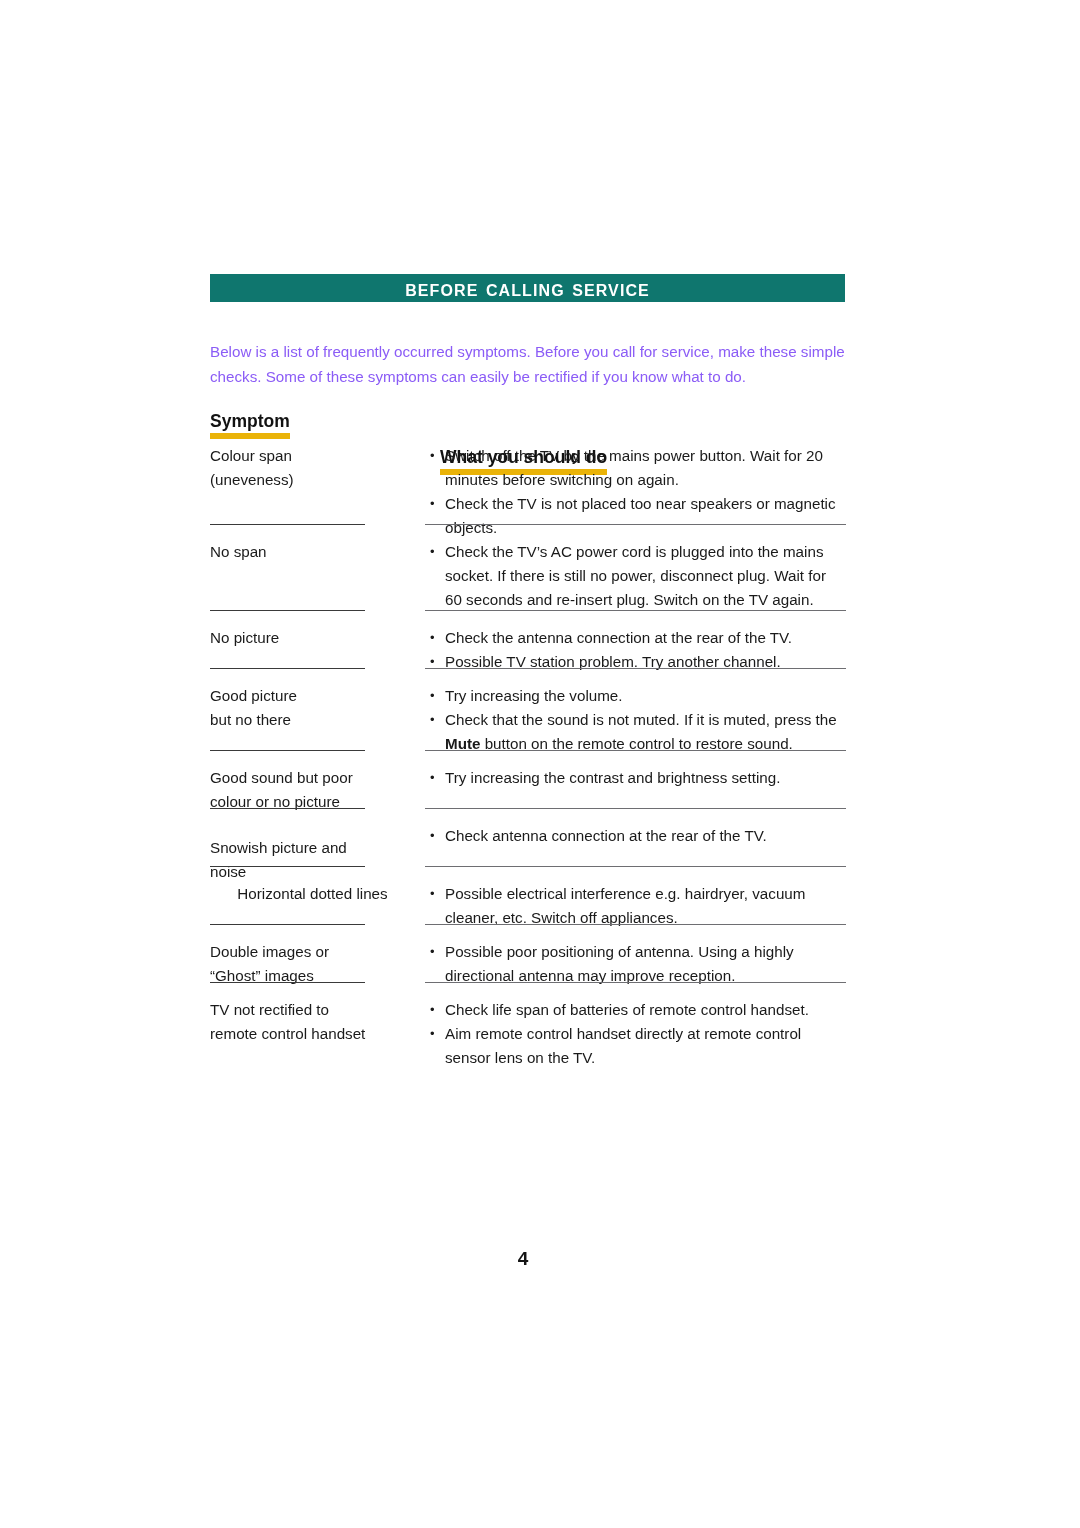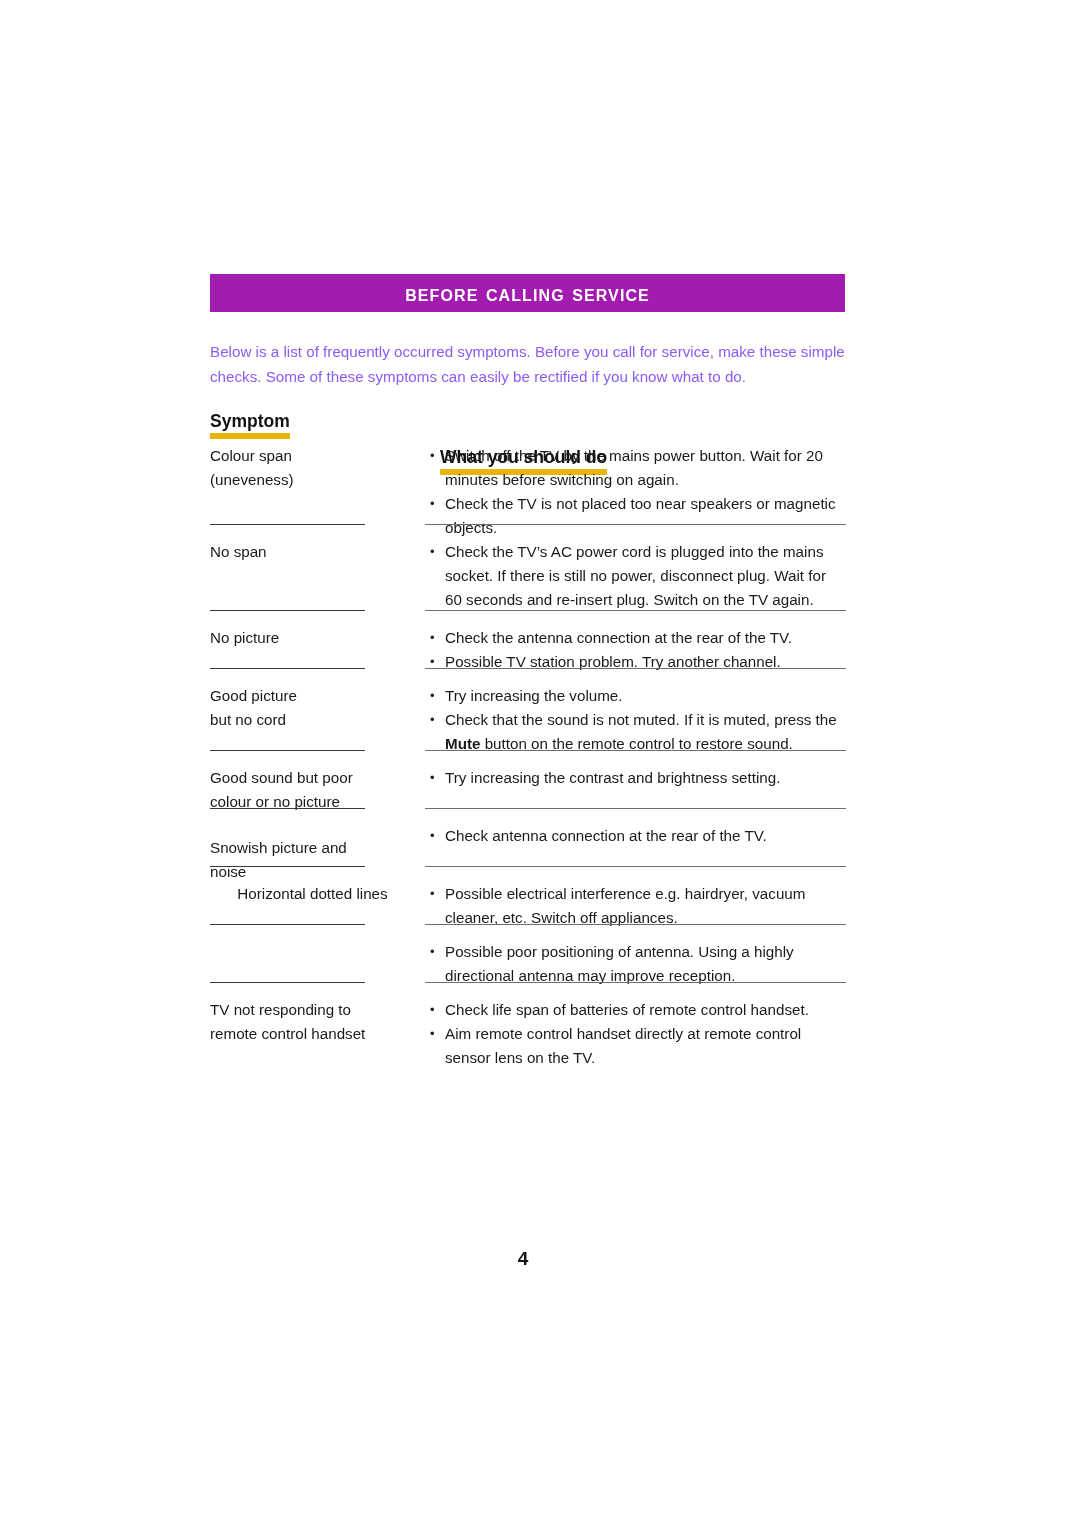--- a/index.html
+++ b/index.html
@@ -25,22 +25,22 @@
     background: #ffffff;
     overflow: hidden;
   }
 
   
   .title-bar {
     position: absolute;
     left: 210px;
     top: 274px;
     width: 635px;
-    height: 38px;
-    background: #a21caf;
+    height: 28px;
+    background: #0f766e;
     display: flex;
     align-items: center;
     justify-content: center;
   }
   .title-bar .title-text {
     color: #ffffff;
     font-size: 23px;
     font-weight: bold;
     letter-spacing: 1.1px;
     font-variant: small-caps;
@@ -199,21 +199,21 @@
         <div class="cell-action" style="top: 0px;">
           <div class="bullet-line"><span class="dot">•</span>Check the antenna connection at the rear of the TV.</div>
           <div class="bullet-line"><span class="dot">•</span>Possible TV station problem. Try another channel.</div>
         </div>
         <div class="rule-left" style="top: 42px;"></div>
         <div class="rule-right" style="top: 42px;"></div>
       </div>
       <div class="row" style="position: absolute; left: 0px; top: 240px; height: 82px;">
         <div class="cell-symptom" style="top: 0px;">
           <div>Good picture</div>
-          <div>but no cord</div>
+          <div>but no there</div>
         </div>
         <div class="cell-action" style="top: 0px;">
           <div class="bullet-line"><span class="dot">•</span>Try increasing the volume.</div>
           <div class="bullet-line"><span class="dot">•</span>Check that the sound is not muted. If it is muted, press the <b>Mute</b> button on the remote control to restore sound.</div>
         </div>
         <div class="rule-left" style="top: 66px;"></div>
         <div class="rule-right" style="top: 66px;"></div>
       </div>
       <div class="row" style="position: absolute; left: 0px; top: 322px; height: 58px;">
         <div class="cell-symptom" style="top: 0px;">
@@ -241,29 +241,33 @@
         <div class="cell-symptom" style="top: 0px; text-align: center;">
           <div>Horizontal dotted lines</div>
         </div>
         <div class="cell-action" style="top: 0px;">
           <div class="bullet-line"><span class="dot">•</span>Possible electrical interference e.g. hairdryer, vacuum cleaner, etc. Switch off appliances.</div>
         </div>
         <div class="rule-left" style="top: 42px;"></div>
         <div class="rule-right" style="top: 42px;"></div>
       </div>
       <div class="row" style="position: absolute; left: 0px; top: 496px; height: 58px;">
+        <div class="cell-symptom" style="top: 0px;">
+          <div>Double images or</div>
+          <div>“Ghost” images</div>
+        </div>
         <div class="cell-action" style="top: 0px;">
           <div class="bullet-line"><span class="dot">•</span>Possible poor positioning of antenna. Using a highly directional  antenna may improve reception.</div>
         </div>
         <div class="rule-left" style="top: 42px;"></div>
         <div class="rule-right" style="top: 42px;"></div>
       </div>
       <div class="row" style="position: absolute; left: 0px; top: 554px; height: 80px;">
         <div class="cell-symptom" style="top: 0px;">
-          <div>TV not responding to</div>
+          <div>TV not rectified to</div>
           <div>remote control handset</div>
         </div>
         <div class="cell-action" style="top: 0px;">
           <div class="bullet-line"><span class="dot">•</span>Check life span of batteries of remote control handset.</div>
           <div class="bullet-line"><span class="dot">•</span>Aim remote control handset directly at remote control sensor lens on the TV.</div>
         </div>
       </div>
     </div>
 
   <div class="page-number">4</div>

